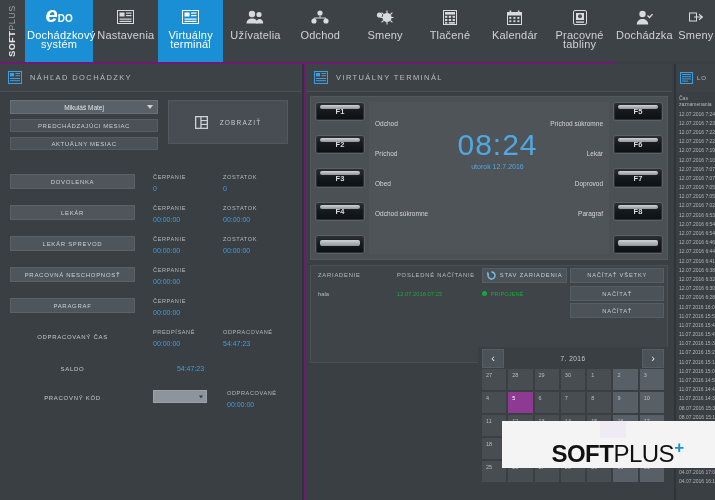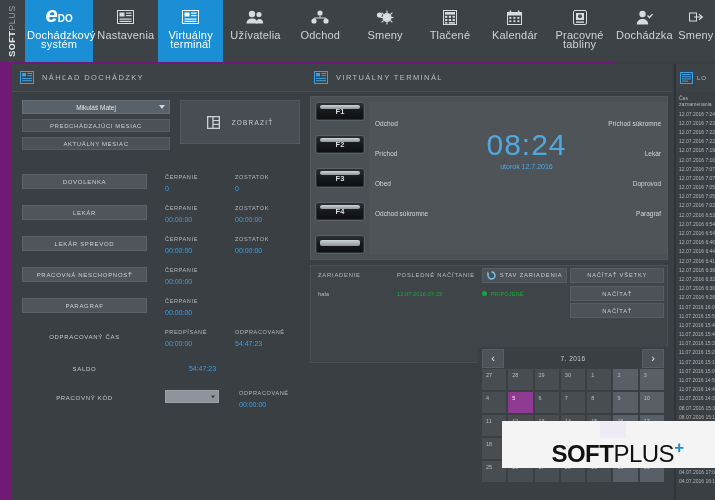--- a/index.html
+++ b/index.html
@@ -48,21 +48,21 @@
   .panelhdr {
     height: 28px; background: #3d4247; display: flex; align-items: center;
     padding-left: 8px; gap: 8px; border-bottom: 1px solid #4a4f54;
   }
   .panelhdr .ptitle {
     font-size: 7.5px; color: #b9bec2; letter-spacing: 1.4px;
   }
 
   
   .leftpanel {
-    position: absolute; left: 12px; top: 64px; width: 304px; height: 436px;
+    position: absolute; left: 0; top: 64px; width: 304px; height: 436px;
     background: #3a3f44; border-right: 2px solid #2f3438;
   }
   .lp-body { padding: 8px 10px; }
   .row1 { display: flex; gap: 10px; }
   .col-a { width: 148px; }
   .select {
     width: 100%; height: 14px; background: #586068; border: 1px solid #687079;
     display: flex; align-items: center; justify-content: center; position: relative;
     font-size: 6.5px; color: #e3e6e8; cursor: pointer;
   }
@@ -548,20 +548,27 @@
           <div class="trow right">Lekár</div>
           <div class="trow right">Doprovod</div>
           <div class="trow right">Paragraf</div>
         </div>
         <div class="clockwrap">
           <div class="clock">08:24</div>
           <div class="clockdate">utorok 12.7.2016</div>
         </div>
       </div>
 
+      <div class="fcol">
+        <div class="fkey">F5</div>
+        <div class="fkey">F6</div>
+        <div class="fkey">F7</div>
+        <div class="fkey">F8</div>
+        <div class="fkey blank"></div>
+      </div>
     </div>
 
     <div class="devpanel">
       <div class="devhdr">
         <div class="c1">ZARIADENIE</div>
         <div class="c2">POSLEDNÉ NAČÍTANIE</div>
         <div class="c3 btn-flat">
           <span>
             <svg width="9" height="9" viewBox="0 0 9 9">
                 <path d="M4.5 1a3.5 3.5 0 1 1-3.1 1.9" stroke="#7ec7f0" stroke-width="1.3" fill="none"></path>

